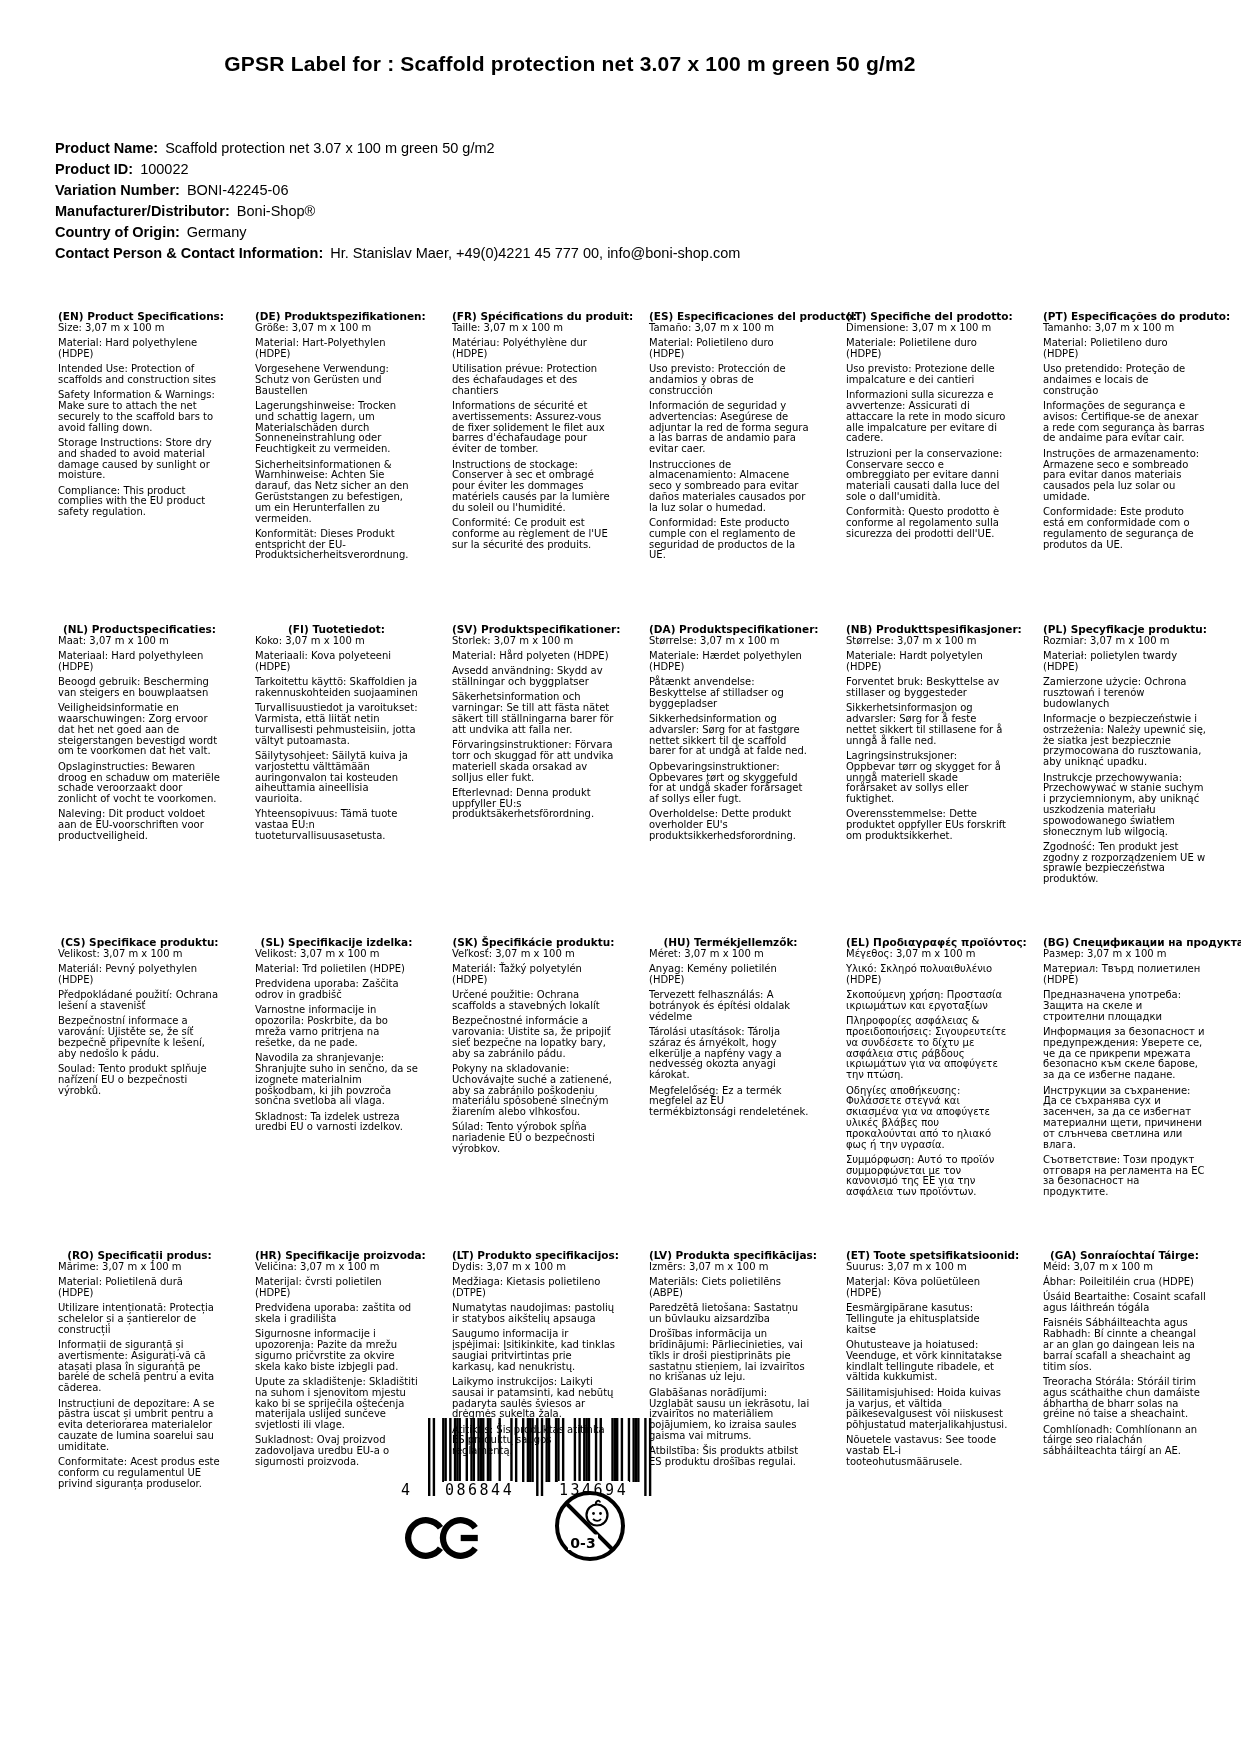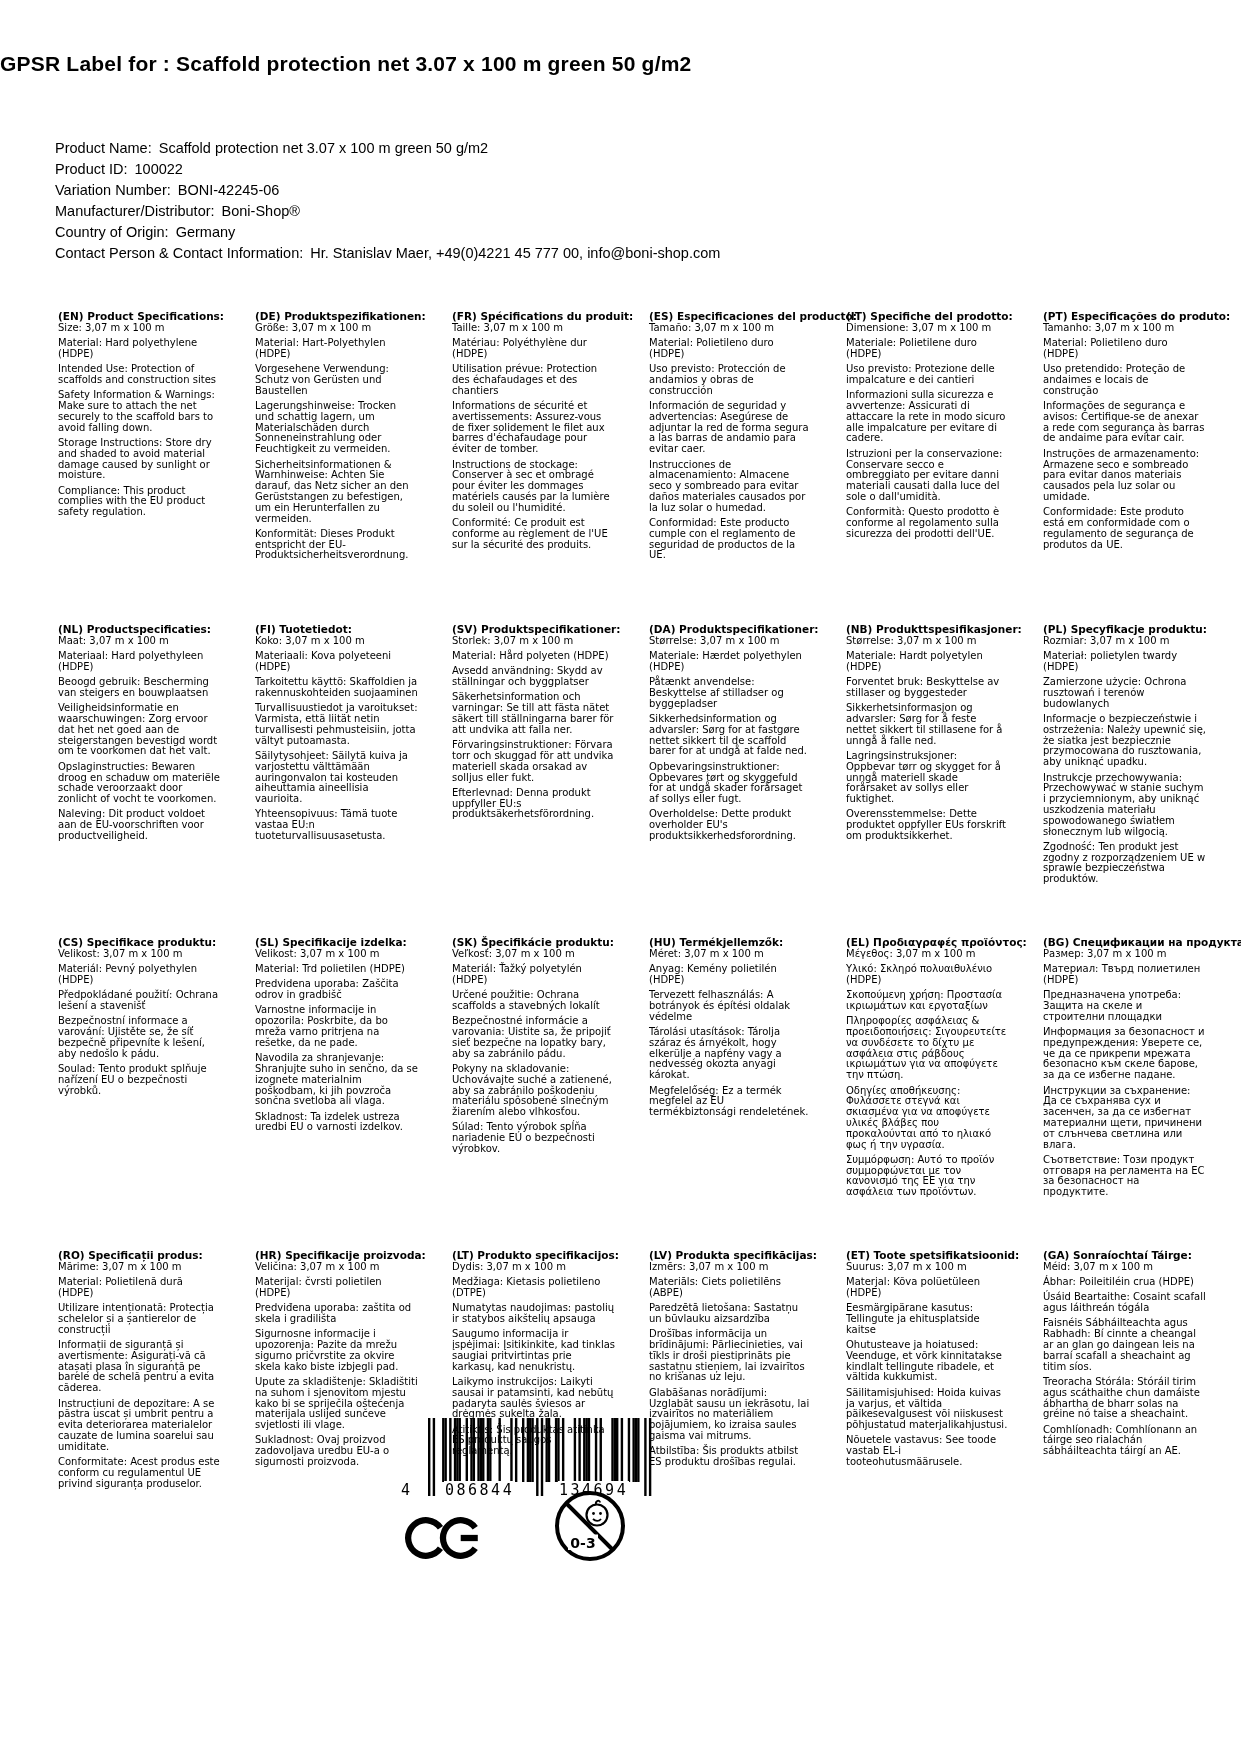--- a/index.html
+++ b/index.html
@@ -5,41 +5,41 @@
   html,body { margin:0; padding:0; }
   body {
     width:1241px; height:1754px; background:#ffffff; color:#000;
     position:relative; font-family:"DejaVu Sans", sans-serif;
     -webkit-font-smoothing:antialiased;
   }
   .page { position:absolute; inset:0; overflow:hidden; }
 
   h1.doc-title {
     position:absolute; top:52px; left:0; width:1140px; margin:0;
-    font-family:"Liberation Sans", sans-serif;
+    text-align:center; font-family:"Liberation Sans", sans-serif;
     font-weight:bold; font-size:21px; letter-spacing:0.2px;
   }
 
   .product-info {
     position:absolute; left:55px; top:138px;
     font-family:"Liberation Sans", sans-serif; font-size:14.5px; line-height:21px;
   }
   .pi-row { white-space:nowrap; }
-  .pi-label { font-weight:normal; margin-right:7px; }
+  .pi-label { font-weight:bold; margin-right:7px; }
 
   .lang-grid {
     position:absolute; left:58px; top:311px;
     display:grid; grid-template-columns:repeat(6,197px); grid-auto-rows:313px;
   }
   .lang-block {
     box-sizing:border-box; padding-right:34px;
     font-size:10px; line-height:10.8px; overflow:visible;
   }
   .lang-block h3 {
-    margin:0 0 1px 0; font-size:10.5px; font-weight:bold; white-space:nowrap;
+    margin:0 0 1px 0; font-size:10.5px; font-weight:bold; white-space:nowrap;text-align:center;
   }
   .lang-block p { margin:0 0 4.5px 0; }
 
   .barcode-wrap { position:absolute; left:392px; top:1418px; width:272px; height:84px; }
   .barcode-wrap svg { position:absolute; left:36px; top:0; }
   .barcode-digits span {
     position:absolute; top:63px; font-family:"DejaVu Sans Mono", monospace;
     font-size:15px; letter-spacing:2.5px; background:#fff; padding:0 1px;
   }
   .bd-lead  { left:8px; }

